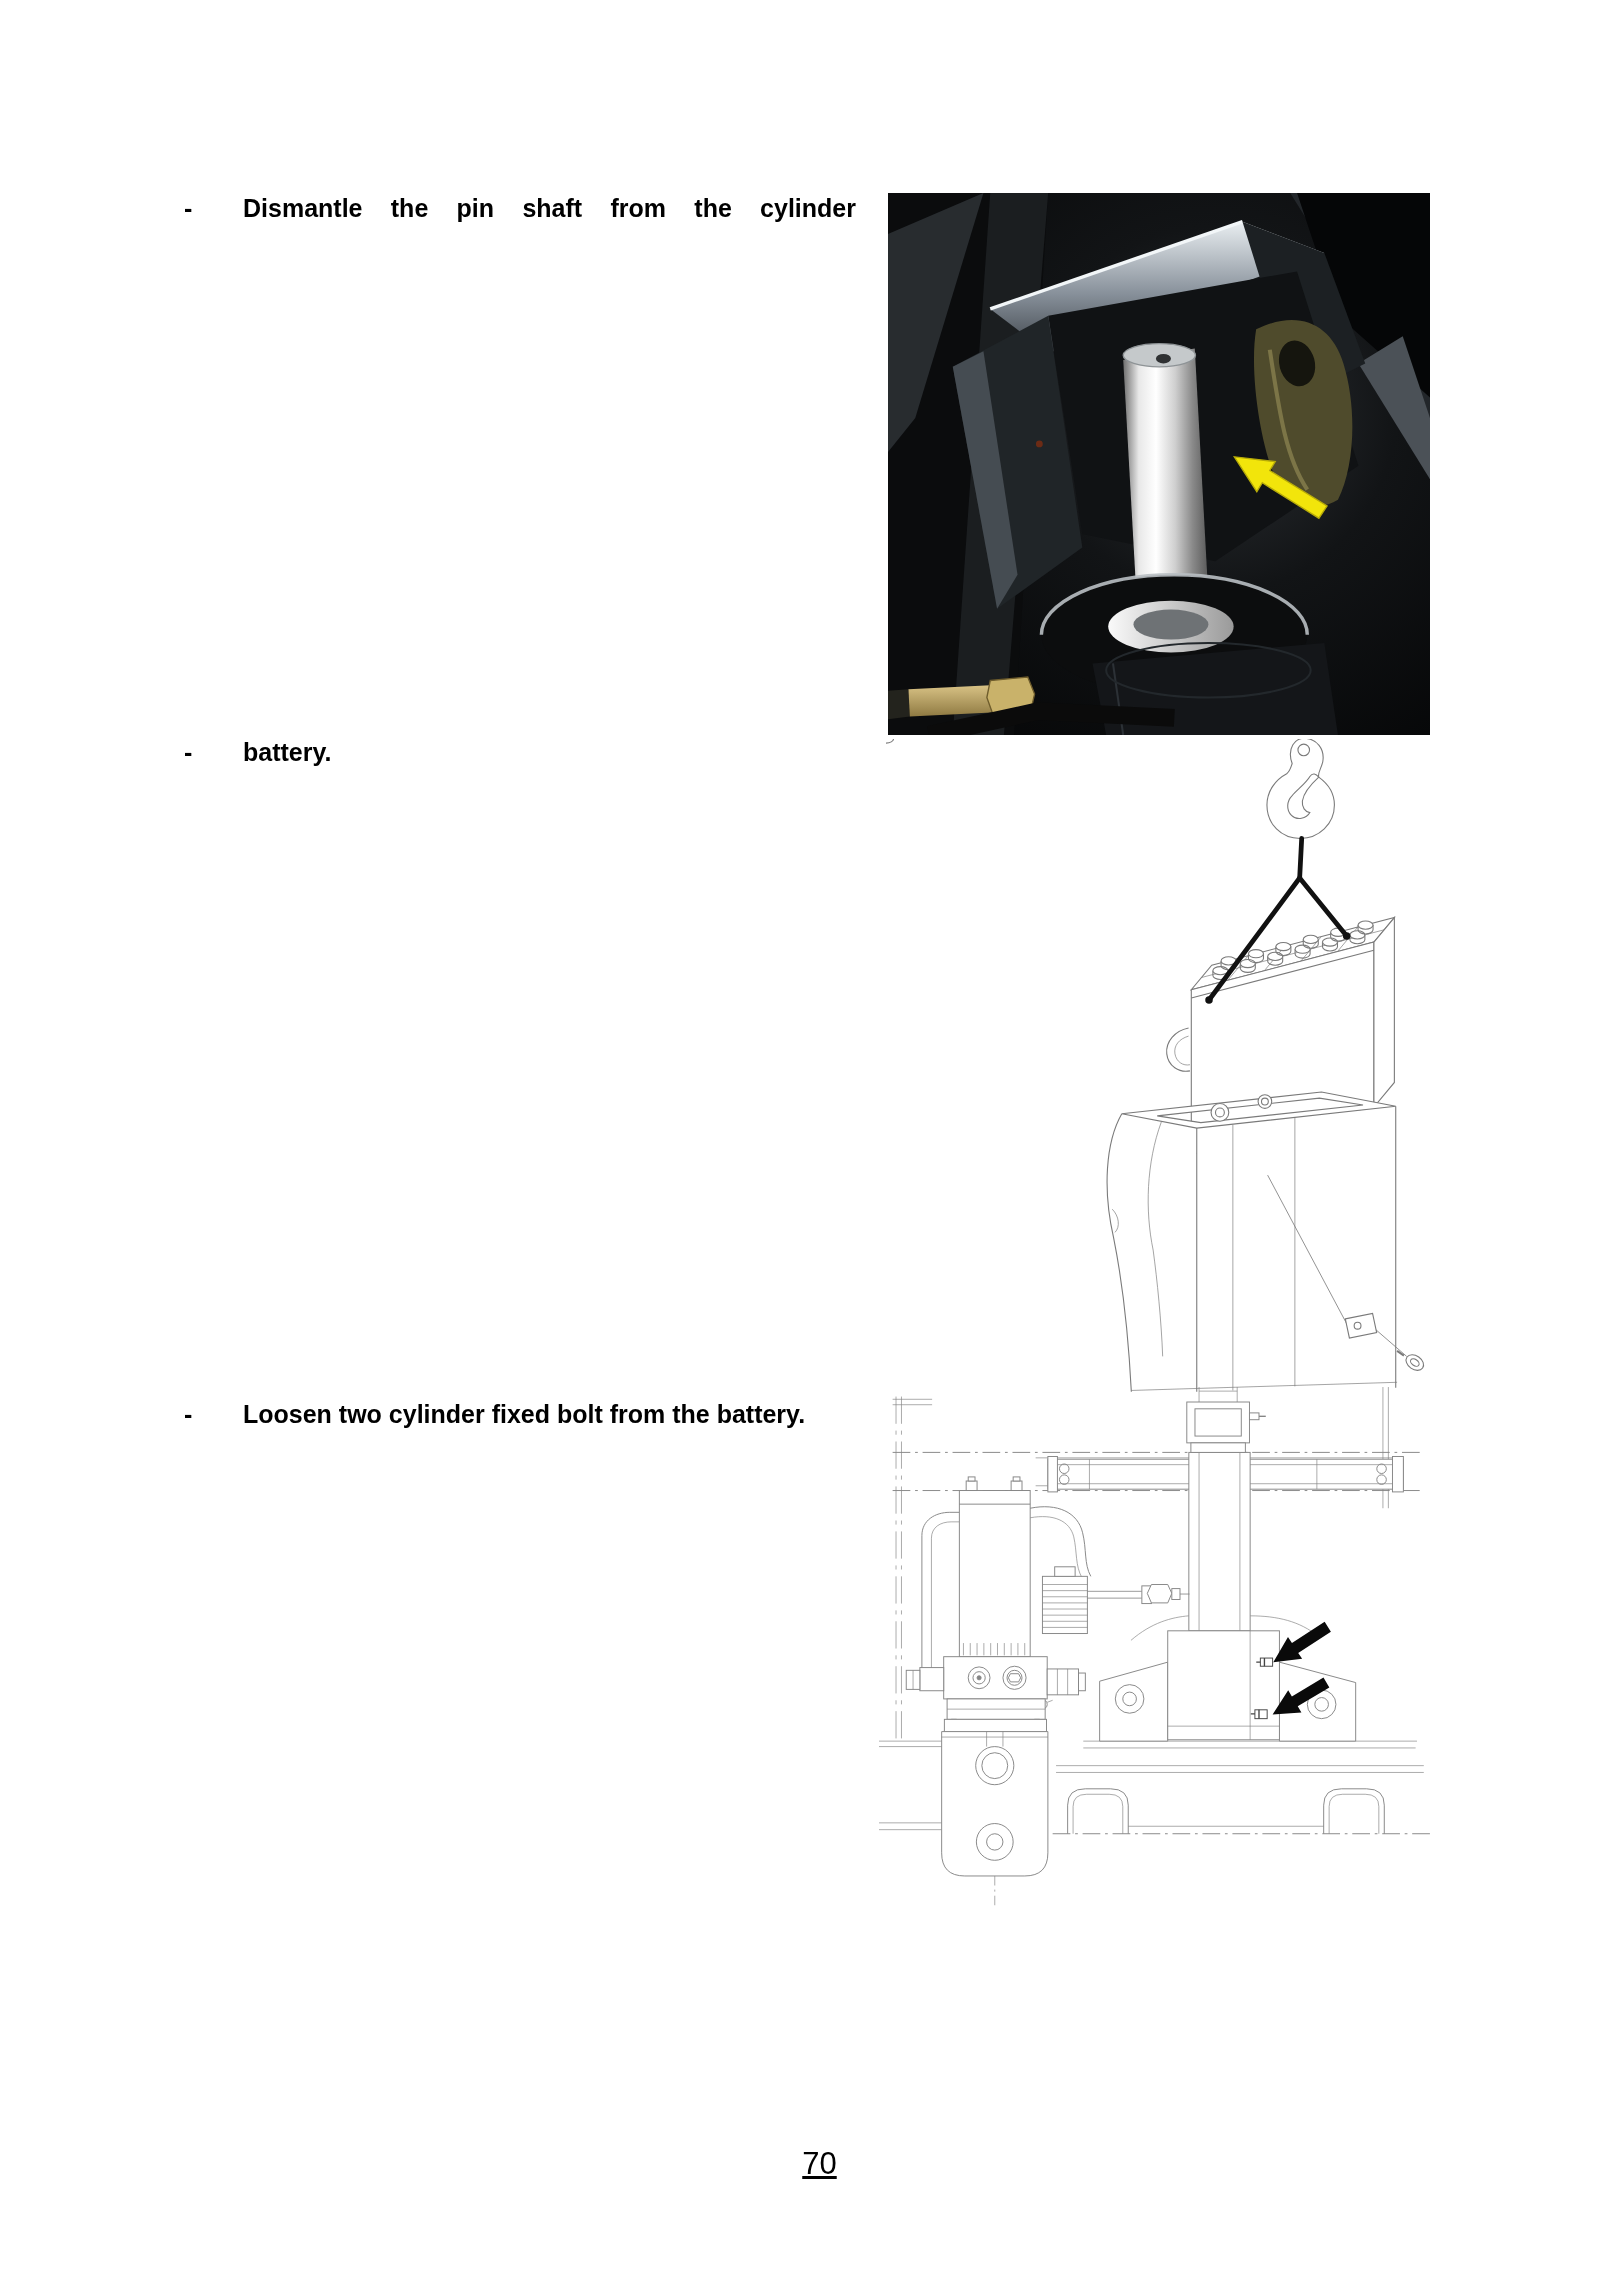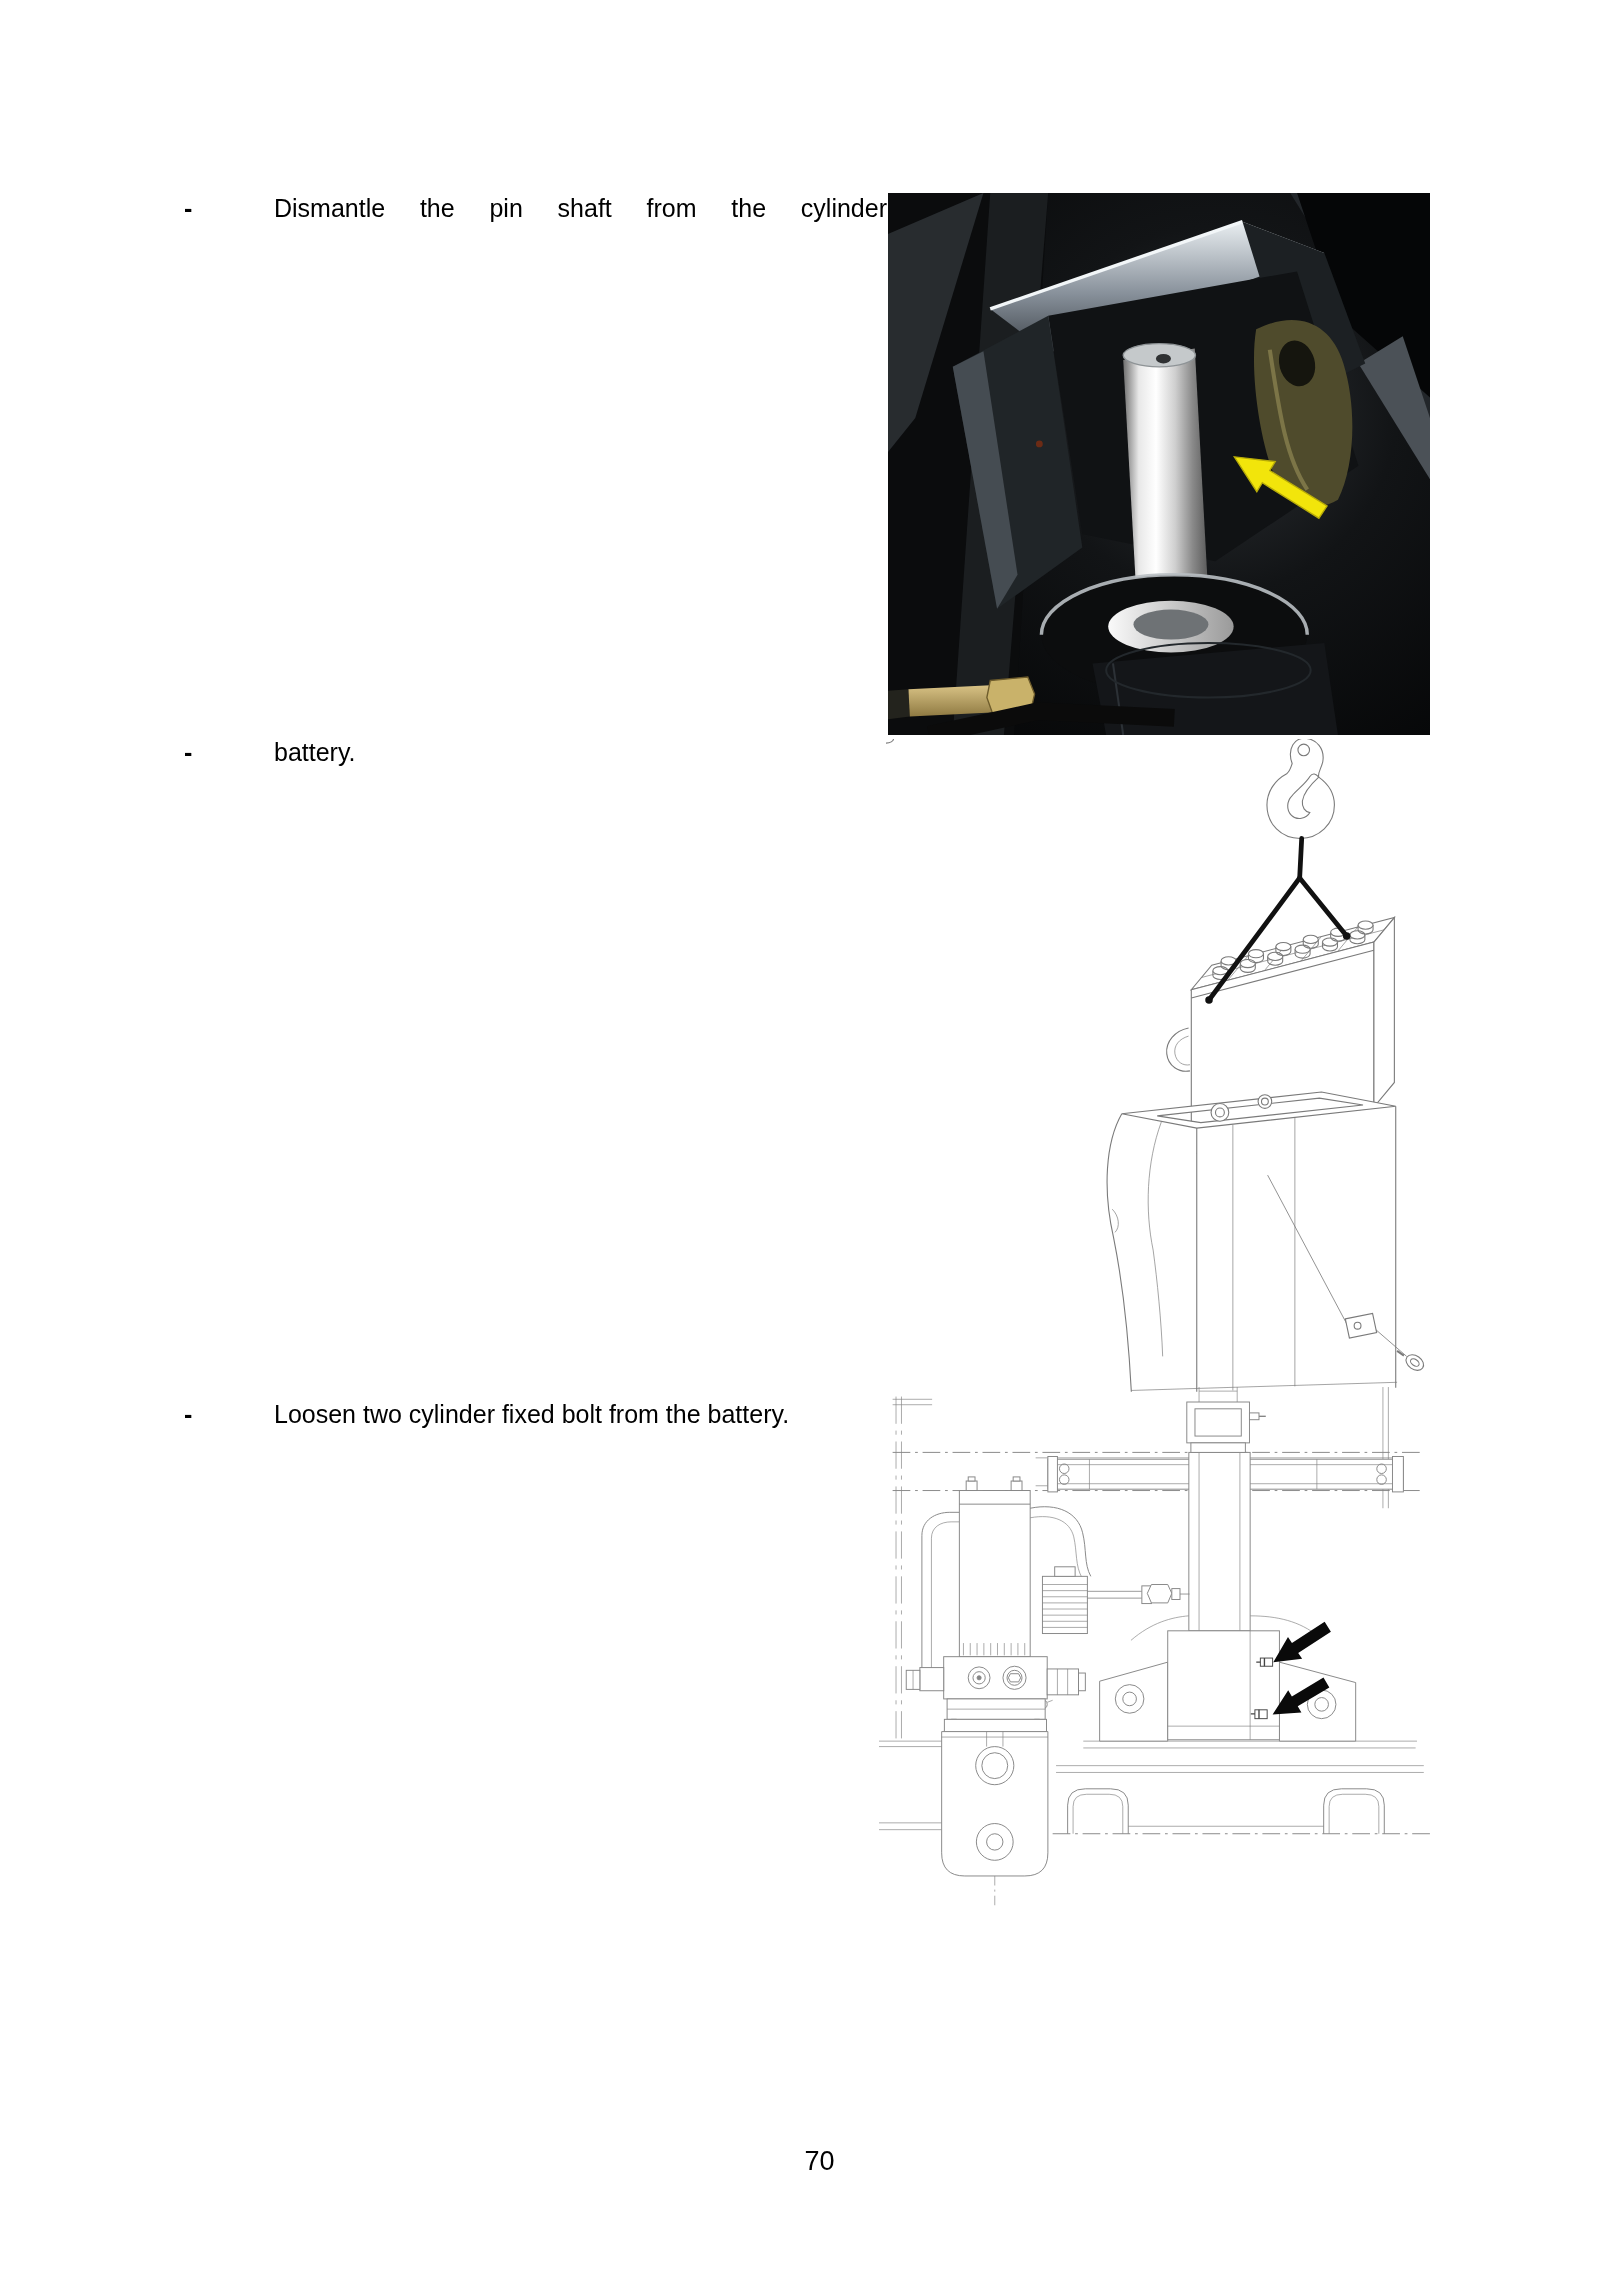--- a/index.html
+++ b/index.html
@@ -7,26 +7,26 @@
     position:relative;
     width:1623px;height:2295px;
     background:#ffffff;
     font-family:"Liberation Sans", sans-serif;
     color:#000;
     overflow:hidden;
     margin:0 auto;
   }
   .step{position:absolute;left:184px;width:682px;font-size:25px;line-height:50px;}
   .step .marker{position:absolute;left:0;top:0;font-weight:700;}
-  .step .text{margin-left:90px;width:613px;}
+  .step .text{margin-left:59px;width:613px;font-weight:bold;}
   .line-just{text-align:justify;text-align-last:justify;}
   .line-left{text-align:left;}
   .figure{position:absolute;}
   .figure svg{display:block;}
-  .page-number{position:absolute;left:16px;right:0;top:2147px;text-align:center;font-size:27px;line-height:1.1;}
+  .page-number{position:absolute;left:16px;right:0;top:2147px;text-align:center;font-size:31px;line-height:1.1;text-decoration:underline;}
 </style>
 </head>
 <body>
 
 <div class="page">
 
   <div class="step" style="top:183px;">
     <span class="marker">-</span>
     <div class="text">
       <div class="line-just">Dismantle the pin shaft from the cylinder</div>

